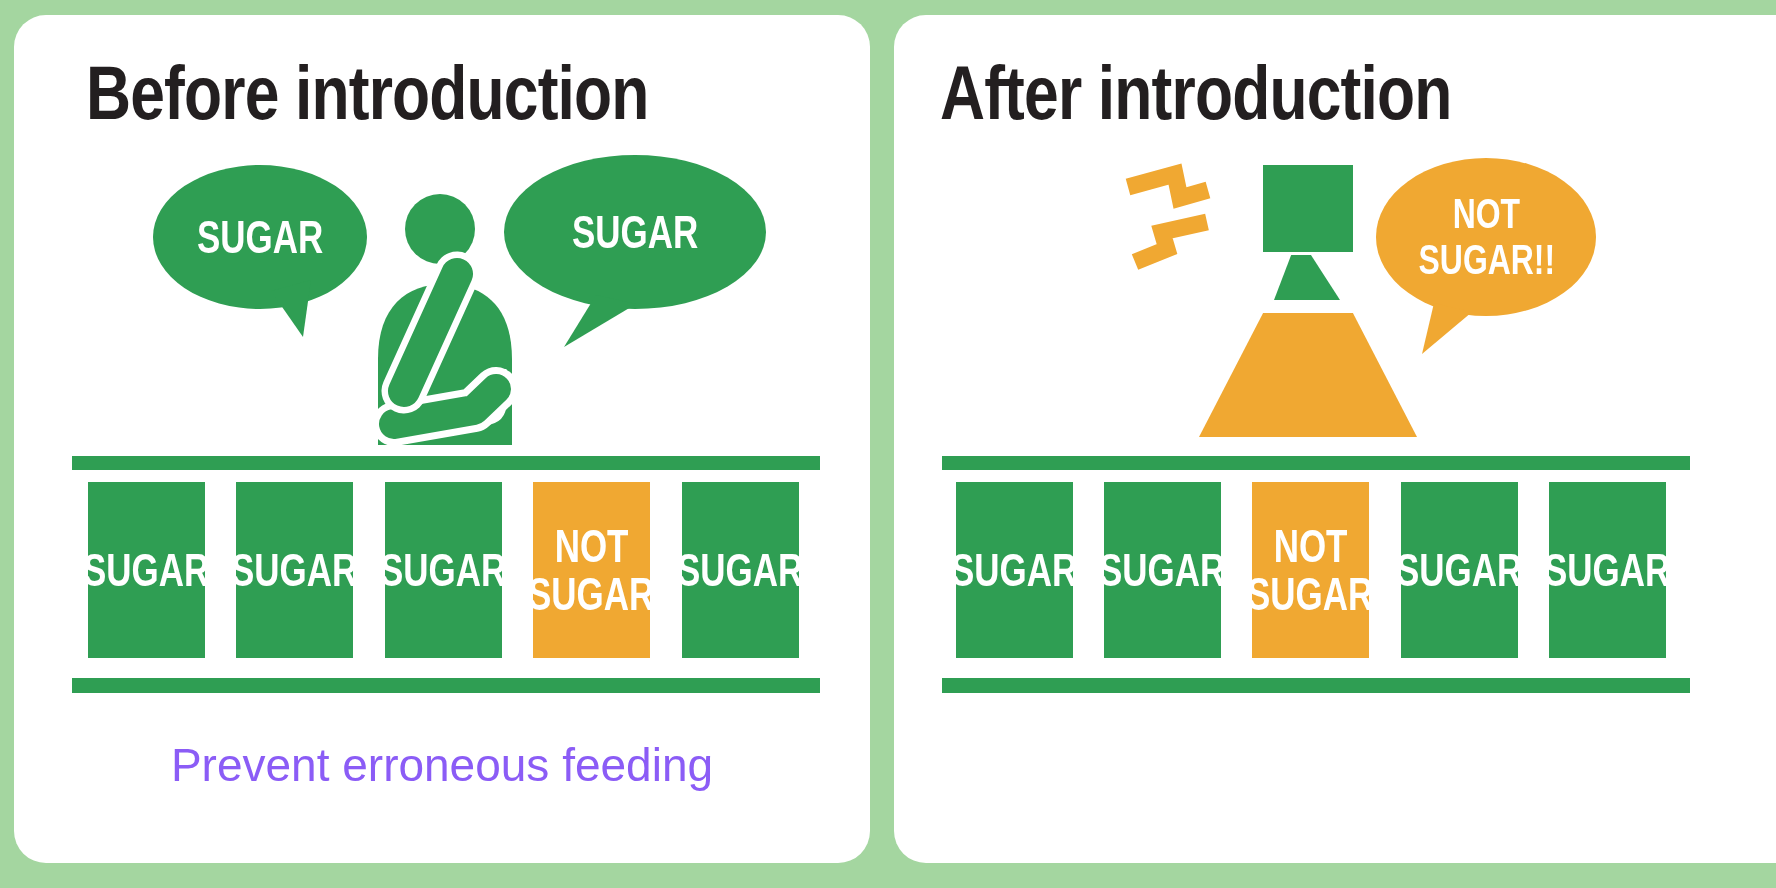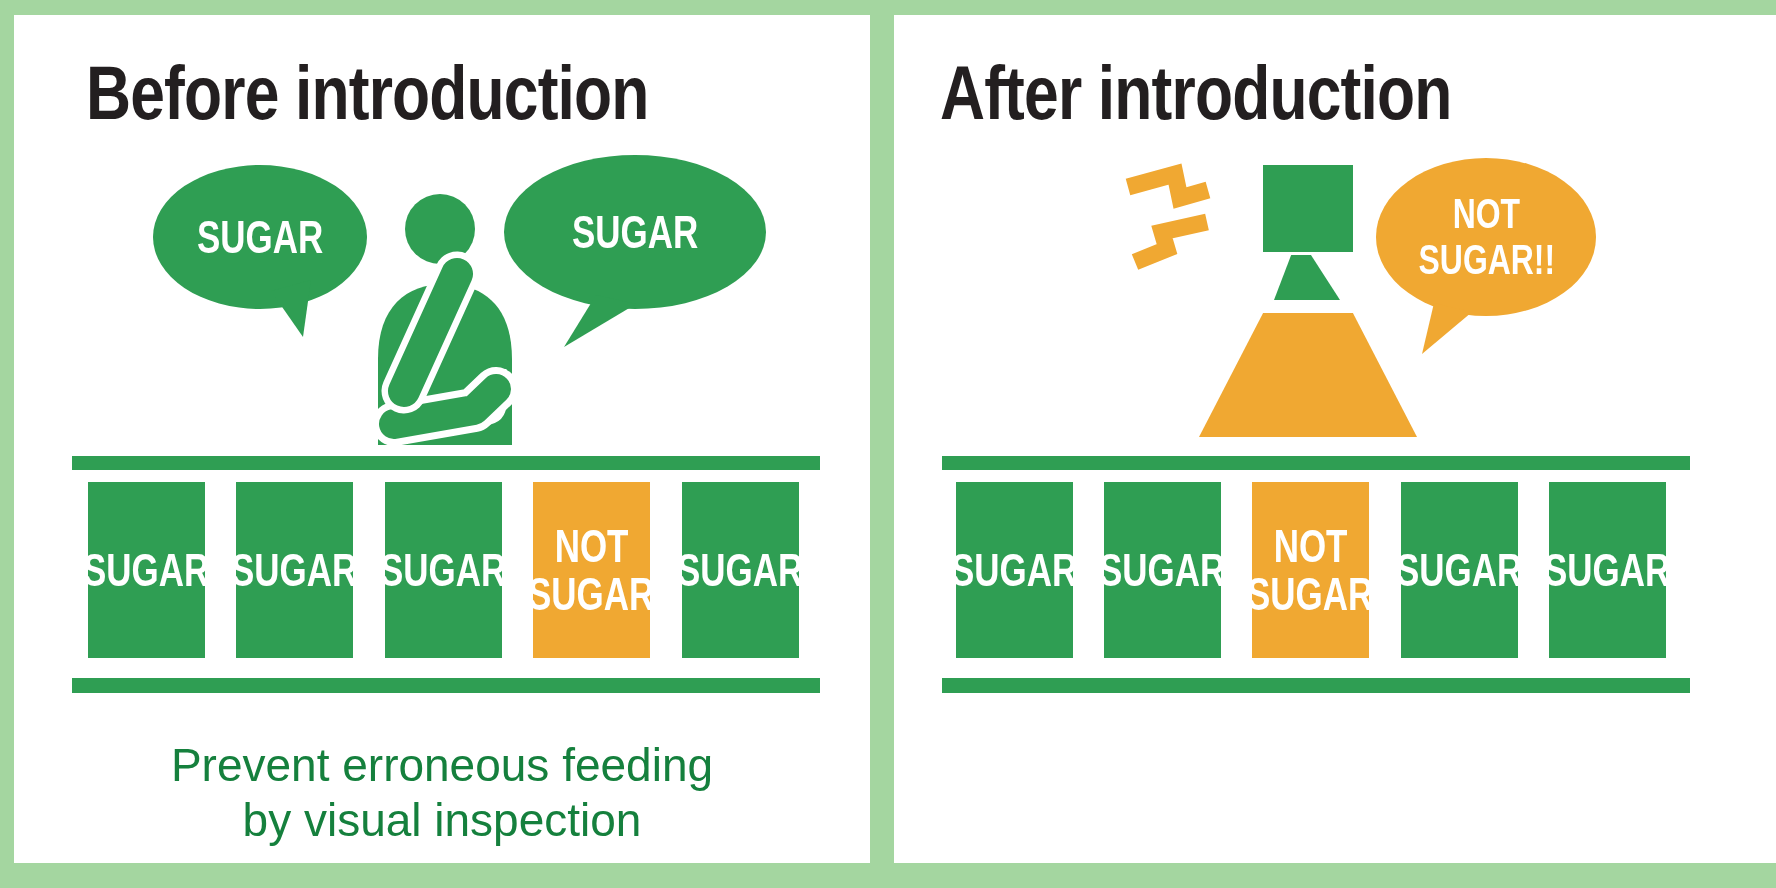--- a/index.html
+++ b/index.html
@@ -3,21 +3,21 @@
 <meta charset="utf-8">
 <style>
   html,body{margin:0;padding:0;}
   body{
     width:1776px;height:888px;position:relative;
     background:#a4d6a0;
     font-family:"Liberation Sans", sans-serif;
     overflow:hidden;
   }
   .panel{
-    position:absolute;top:15px;height:848px;background:#ffffff;
+    position:absolute;top:15px;height:848px;background:#ffffff;border-radius:32px;
   }
   .panel-left{left:14px;width:856px;}
   .panel-right{left:894px;width:1010px;}
 
   .title{
     position:absolute;top:34px;
     font-size:76px;font-weight:700;color:#231f20;
     white-space:nowrap;letter-spacing:-1px;
     transform:scaleX(0.82);transform-origin:left center;
   }
@@ -37,21 +37,21 @@
   .box{
     position:absolute;width:117px;height:176px;top:467px;
     display:flex;flex-direction:column;align-items:center;justify-content:center;
     color:#ffffff;font-weight:700;font-size:46px;line-height:48px;text-align:center;
   }
   .box-sugar{background:#2f9e53;}
   .box-not-sugar{background:#f0a832;}
 
   .caption{
     position:absolute;left:0;right:0;top:723px;
-    text-align:center;color:#15803d;font-size:46px;line-height:55px;font-weight:400;
+    text-align:center;color:#8b5cf6;font-size:46px;line-height:55px;font-weight:400;
   }
 
   .person{position:absolute;left:346px;top:162px;width:170px;height:268px;}
 
   .camera-body{position:absolute;left:369px;top:150px;width:90px;height:87px;background:#2f9e53;}
   .camera-lens{
     position:absolute;left:380px;top:240px;width:66px;height:45px;background:#2f9e53;
     clip-path:polygon(26% 0,56% 0,100% 100%,0% 100%);
   }
   .light-cone{
@@ -119,21 +119,20 @@
   </div>
   <div class="box box-sugar" style="left:668px;">
     <span class="cond">SUGAR</span>
     <span class="cond"></span>
   </div>
 
   <div class="belt-bar" style="left:58px;top:663px;width:748px;height:15px;"></div>
 
   <div class="caption">
     <div>Prevent erroneous feeding</div>
-    <div>by visual inspection</div>
   </div>
 </div>
 
 <div class="panel panel-right">
 
   <div class="title title-right">After introduction</div>
 
   <div class="flash">
     <svg width="130" height="130" viewBox="0 0 130 130">
       <polyline points="24,32 71,19 76,43 104,35" stroke="#f0a832" stroke-width="17" fill="none"></polyline>

